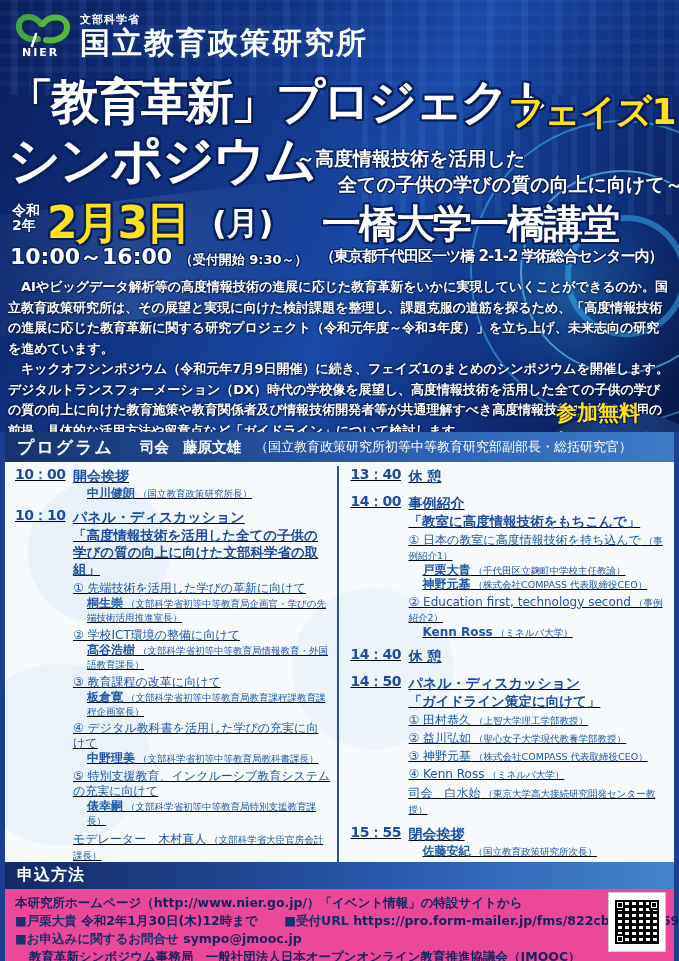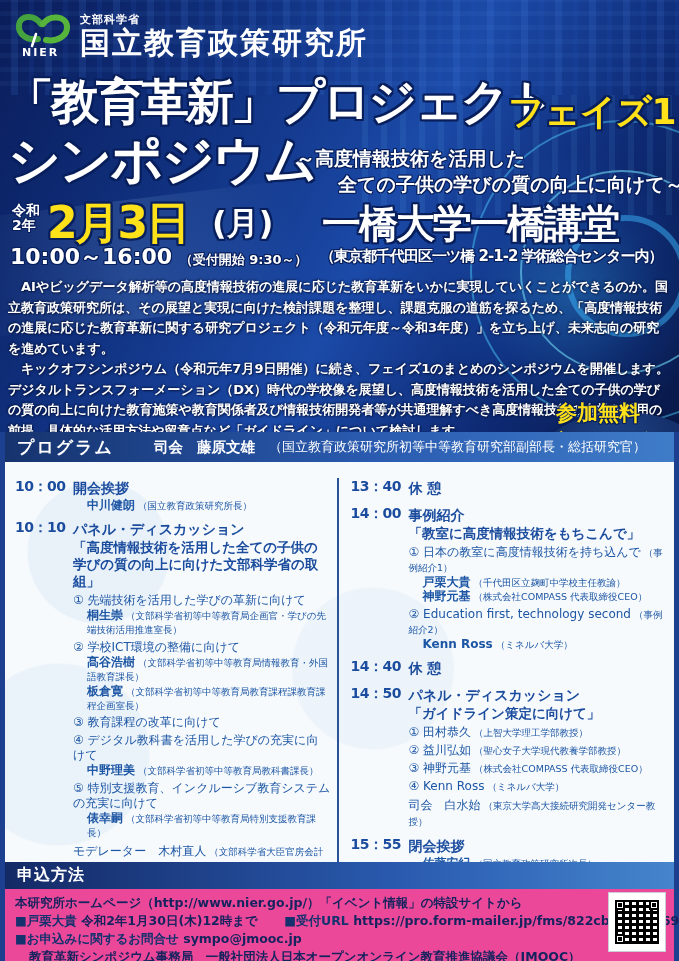--- a/index.html
+++ b/index.html
@@ -71,24 +71,24 @@
   
   .program{position:absolute;top:432px;left:0;width:669px;height:430px;z-index:2;
            border-left:5px solid #1c3f8f;border-right:5px solid #1c3f8f;
            background:#f6fafd;overflow:hidden;
            background-image:radial-gradient(circle at 14% 28%,rgba(150,190,225,.14) 0 70px,transparent 72px),
                             radial-gradient(circle at 8% 75%,rgba(150,190,225,.12) 0 90px,transparent 92px),
                             radial-gradient(circle at 55% 55%,rgba(150,190,225,.10) 0 80px,transparent 82px);}
   .pbar{height:30px;background:linear-gradient(90deg,#16336e 0%,#2a5bb0 55%,#3f7cc8 100%);
         display:flex;align-items:center;color:#fff;padding:0 12px;gap:14px;white-space:nowrap;}
   .pbar .pb-title{font-size:17px;font-weight:bold;letter-spacing:2px;}
-  .pbar .pb-mc{font-size:14.5px;font-weight:bold;margin-left:26px;}
+  .pbar .pb-mc{font-size:14.5px;font-weight:bold;margin-left:12px;}
   .pbar .pb-name{font-size:14.5px;font-weight:bold;}
   .pbar .pb-affil{font-size:13px;}
-  .cols{display:flex;padding:16px 8px 0 10px;}
+  .cols{display:flex;padding:4px 8px 0 10px;text-decoration:underline;}
   .col{flex:1;}
   .col-left{max-width:322px;padding-right:6px;}
   .col-right{border-left:2px solid #2a5298;padding-left:12px;}
   .entry{display:flex;gap:6px;margin-bottom:7px;}
   .time{flex:none;width:52px;font-size:14px;font-weight:bold;color:#1b4c9e;letter-spacing:-0.5px;}
   .ebody{flex:1;min-width:0;}
   .row{color:#1d56a4;}
   .k-title .main{font-size:14px;font-weight:bold;color:#1b4c9e;}
   .k-subtitle .main{font-size:13.5px;font-weight:bold;color:#1b4c9e;line-height:1.25;display:block;}
   .k-item{margin-top:3px;font-size:12px;line-height:1.25;}
@@ -195,22 +195,22 @@
             <div class="time">10：10</div>
             <div class="ebody">
               <div class="row k-title"><span class="main">パネル・ディスカッション</span></div>
               <div class="row k-subtitle">
                 <span class="main">「高度情報技術を活用した全ての子供の学びの質の向上に向けた文部科学省の取組」</span>
               </div>
               <div class="row k-item"><span class="main">① 先端技術を活用した学びの革新に向けて</span></div>
               <div class="row k-speaker"><span class="main">桐生崇</span><span class="small"> （文部科学省初等中等教育局企画官・学びの先端技術活用推進室長）</span></div>
               <div class="row k-item"><span class="main">② 学校ICT環境の整備に向けて</span></div>
               <div class="row k-speaker"><span class="main">髙谷浩樹</span><span class="small"> （文部科学省初等中等教育局情報教育・外国語教育課長）</span></div>
+              <div class="row k-item"><span class="main">③ 教育課程の改革に向けて</span></div>
               <div class="row k-speaker"><span class="main">板倉寛</span><span class="small"> （文部科学省初等中等教育局教育課程課教育課程企画室長）</span></div>
-              <div class="row k-item"><span class="main">③ 教育課程の改革に向けて</span></div>
               <div class="row k-item"><span class="main">④ デジタル教科書を活用した学びの充実に向けて</span></div>
               <div class="row k-speaker"><span class="main">中野理美</span><span class="small"> （文部科学省初等中等教育局教科書課長）</span></div>
               <div class="row k-item"><span class="main">⑤ 特別支援教育、インクルーシブ教育システムの充実に向けて</span></div>
               <div class="row k-speaker"><span class="main">俵幸嗣</span><span class="small"> （文部科学省初等中等教育局特別支援教育課長）</span></div>
               <div class="row k-mod"><span class="main">モデレーター　木村直人</span><span class="small"> （文部科学省大臣官房会計課長）</span></div>
             </div>
           </div>
         </div>
       <div class="col col-right" id="col-right">
           <div class="entry">

